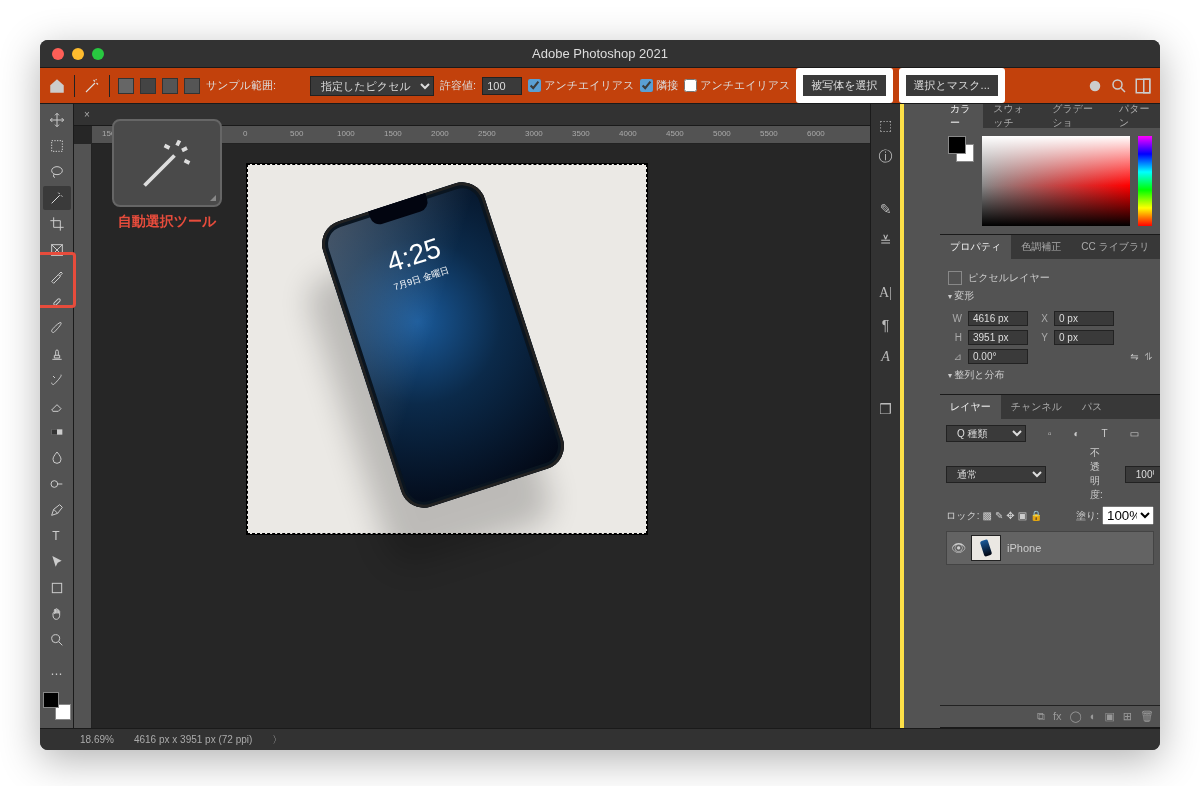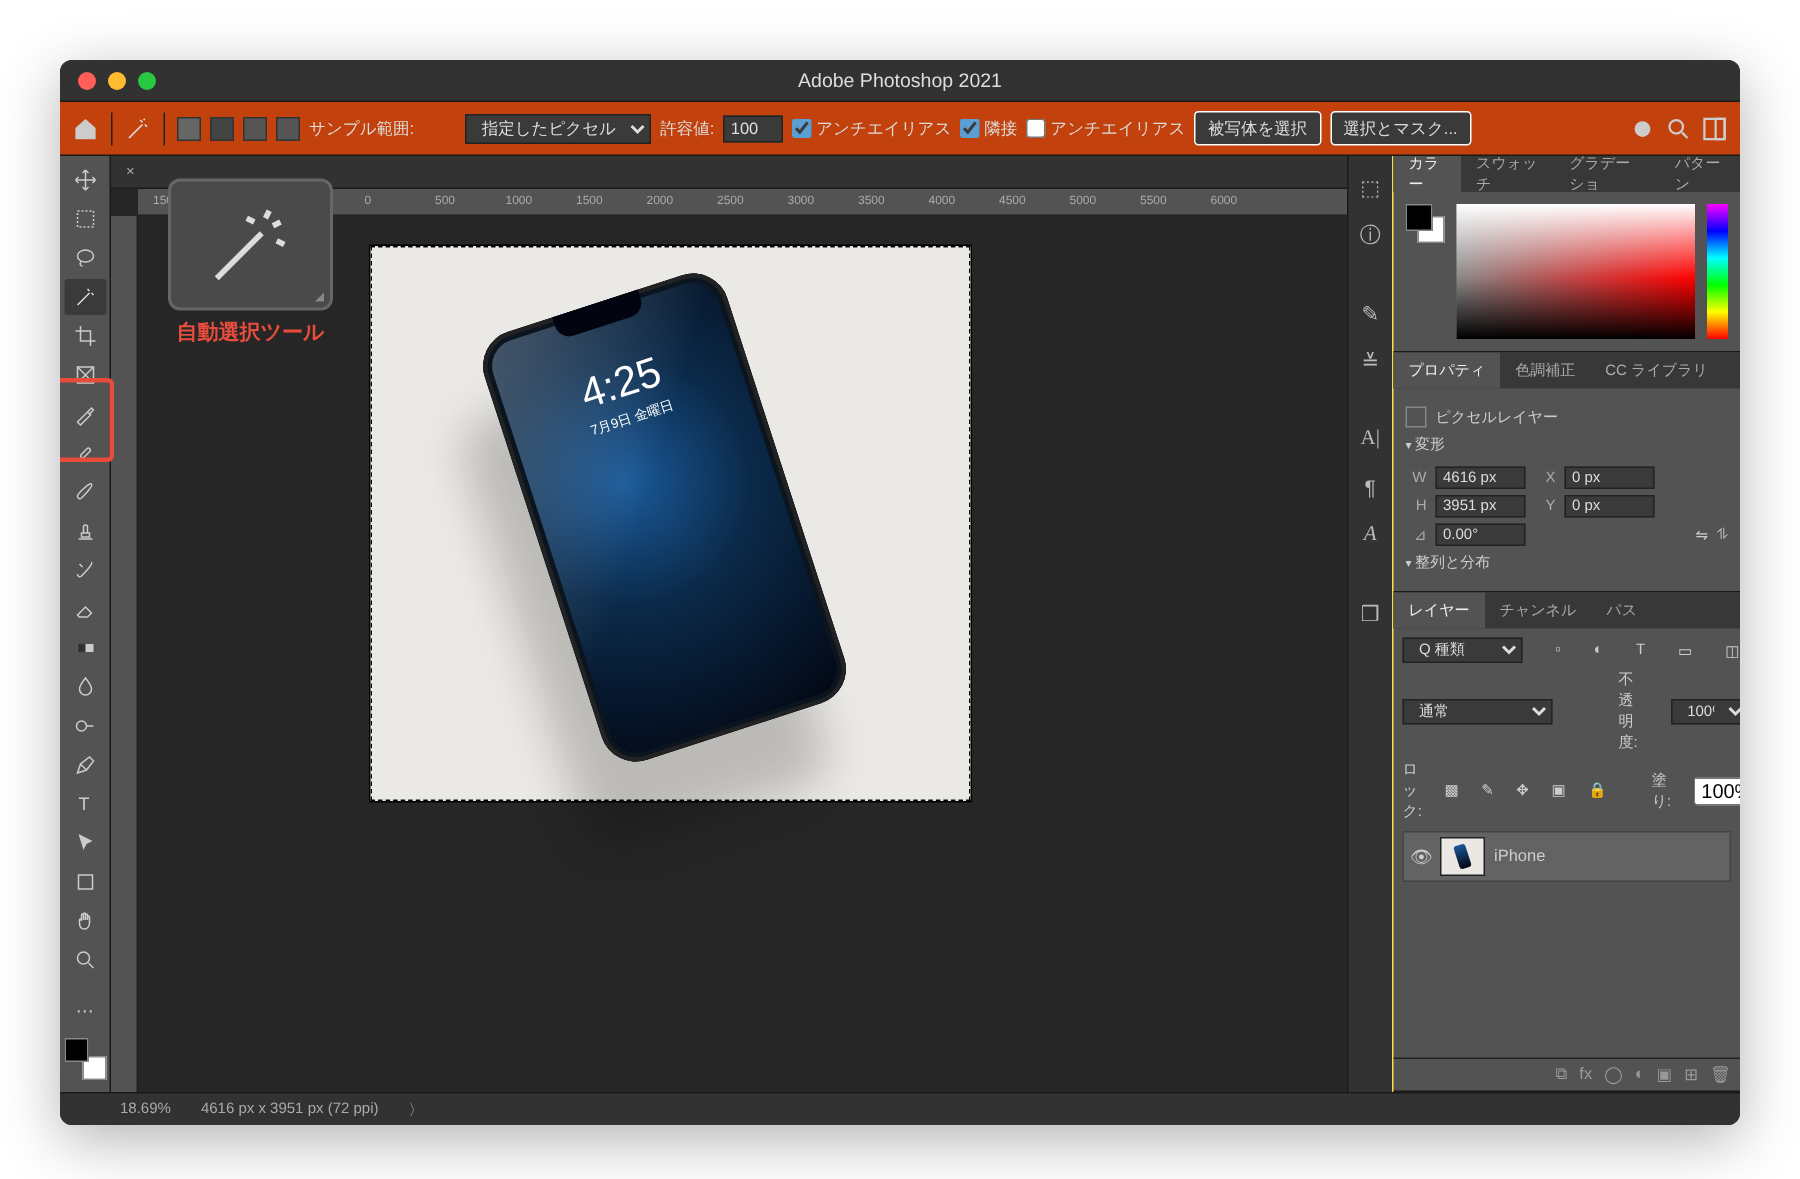--- a/index.html
+++ b/index.html
@@ -6,21 +6,21 @@
 body { background: #fff; padding: 40px; }
 .window { width: 1120px; height: 710px; background: #323232; border-radius: 8px; overflow: hidden; box-shadow: 0 10px 40px rgba(0,0,0,0.3); display: flex; flex-direction: column; position: relative; }
 .titlebar { height: 28px; background: #323232; display: flex; align-items: center; position: relative; border-bottom: 1px solid #1a1a1a; }
 .traffic { display: flex; gap: 8px; padding-left: 12px; }
 .dot { width: 12px; height: 12px; border-radius: 50%; }
 .dot.red { background: #ff5f57; }
 .dot.yellow { background: #febc2e; }
 .dot.green { background: #28c840; }
 .title { position: absolute; left: 50%; transform: translateX(-50%); color: #ddd; font-size: 13px; }
 .optionsbar { height: 36px; background: #c2410c; display: flex; align-items: center; padding: 0 8px; gap: 6px; border-bottom: 1px solid #1a1a1a; font-size: 11px; color: #ddd; }
-.optionsbar .btn { background: #3a3a3a; border: 1px solid #ffffff; padding: 3px 8px; border-radius: 3px; color: #ddd; font-size: 11px; cursor: pointer; }
+.optionsbar .btn { background: #3a3a3a; border: 7px solid #ffffff; padding: 3px 8px; border-radius: 3px; color: #ddd; font-size: 11px; cursor: pointer; }
 .optionsbar .sel { background: #3a3a3a; border: 1px solid #222; padding: 2px 6px; color: #ddd; font-size: 11px; margin-left: 28px; }
 .optionsbar .inp { background: #3a3a3a; border: 1px solid #222; padding: 2px 4px; color: #ddd; font-size: 11px; width: 40px; }
 .optionsbar .chk { display: flex; align-items: center; gap: 3px; }
 .optionsbar .icon-sq { width: 16px; height: 16px; background: #666; border: 1px solid #333; display: inline-block; }
 .optionsbar .home-ic { width: 18px; height: 18px; }
 .optionsbar .sep { width: 1px; height: 22px; background: #222; margin: 0 2px; }
 .body { flex: 1; display: flex; overflow: hidden; }
 .toolbar { width: 34px; background: #535353; display: flex; flex-direction: column; align-items: center; padding-top: 4px; gap: 2px; border-right: 1px solid #1a1a1a; position: relative; }
 .tool { width: 28px; height: 24px; display: flex; align-items: center; justify-content: center; color: #ddd; border-radius: 2px; cursor: pointer; }
 .tool.active { background: #3a3a3a; }
@@ -43,42 +43,42 @@
 .phone::after { content: ''; position: absolute; top: 0; left: 50%; transform: translateX(-50%); width: 60px; height: 16px; background: #020510; border-radius: 0 0 10px 10px; }
 .phone .reflect { position: absolute; inset: 6px; border-radius: 18px; background: linear-gradient(125deg, rgba(255,255,255,0.25) 0%, rgba(255,255,255,0) 45%); }
 .phone .time { position: absolute; top: 40px; width: 100%; text-align: center; color: #fff; font-size: 28px; font-weight: 200; }
 .phone .date { position: absolute; top: 74px; width: 100%; text-align: center; color: #fff; font-size: 9px; }
 .callout { position: absolute; left: 20px; top: -25px; z-index: 10; text-align: center; }
 .callout-box { width: 110px; height: 88px; background: #4a4a4a; border: 2px solid #666; border-radius: 8px; display: flex; align-items: center; justify-content: center; position: relative; }
 .callout-box::after { content: ''; position: absolute; bottom: 4px; right: 4px; width: 0; height: 0; border-left: 6px solid transparent; border-bottom: 6px solid #888; }
 .callout-label { color: #e74c3c; font-weight: bold; font-size: 14px; margin-top: 6px; }
 .iconstrip { width: 30px; background: #323232; display: flex; flex-direction: column; align-items: center; gap: 10px; padding-top: 10px; border-left: 1px solid #1a1a1a; color: #bbb; font-size: 14px; }
 .iconstrip .g { width: 22px; height: 22px; display: flex; align-items: center; justify-content: center; cursor: pointer; }
-.panels { width: 232px; background: #535353; display: flex; flex-direction: column; border-left: 1px solid #fde047; color: #ccc; font-size: 11px; }
+.panels { width: 260px; background: #535353; display: flex; flex-direction: column; border-left: 4px solid #fde047; color: #ccc; font-size: 11px; padding-left: 36px; }
 .panel { border-bottom: 1px solid #1a1a1a; }
 .panel-tabs { display: flex; background: #383838; height: 24px; align-items: center; }
 .ptab { padding: 0 10px; font-size: 10px; color: #aaa; height: 100%; display: flex; align-items: center; cursor: pointer; }
 .ptab.active { background: #535353; color: #eee; }
 .color-panel { padding: 8px; display: flex; gap: 8px; align-items: flex-start; }
 .gradient-box { flex: 1; height: 90px; background: linear-gradient(to bottom, #fff 0%, #f00 50%, #000 100%); position: relative; }
 .gradient-box::after { content: ''; position: absolute; inset: 0; background: linear-gradient(to right, #fff 0%, rgba(255,0,0,0) 100%); mix-blend-mode: normal; opacity: 0; }
 .hue { width: 14px; height: 90px; background: linear-gradient(to bottom, #f0f, #00f, #0ff, #0f0, #ff0, #f00); }
 .swatch-mini { width: 26px; height: 26px; position: relative; }
 .swatch-mini .f { position: absolute; width: 18px; height: 18px; background: #000; border: 1px solid #888; top: 0; left: 0; }
 .swatch-mini .b { position: absolute; width: 18px; height: 18px; background: #fff; border: 1px solid #888; bottom: 0; right: 0; }
 .props { padding: 8px; }
 .props-row { display: flex; align-items: center; gap: 6px; margin-top: 4px; font-size: 10px; }
 .props-row .lab { width: 14px; text-align: right; color: #aaa; }
 .props-row .val { background: #3a3a3a; border: 1px solid #222; padding: 1px 4px; width: 60px; color: #ddd; font-size: 10px; }
 .section-label { font-size: 10px; color: #ccc; padding: 4px 0; }
 .section-label::before { content: '▾ '; font-size: 8px; }
 .layers-body { padding: 6px; }
 .layers-row { display: flex; gap: 22px; align-items: center; font-size: 10px; margin-bottom: 4px; }
 .layers-row .sel { flex: 0 0 auto; background: #3a3a3a; border: 1px solid #222; padding: 1px 6px; color: #ddd; font-size: 10px; }
-.lock-row { display: flex; align-items: center; gap: 15px; font-size: 10px; margin-bottom: 6px; }
+.lock-row { display: flex; align-items: center; gap: 3px; font-size: 10px; margin-bottom: 6px; }
 .layer-item { display: flex; align-items: center; gap: 6px; background: #636363; padding: 3px 4px; border: 1px solid #444; }
 .layer-item .eye { width: 14px; font-size: 12px; }
 .layer-item .thumb { width: 30px; height: 26px; background: #ebe8e3; border: 1px solid #222; display: flex; align-items: center; justify-content: center; font-size: 6px; }
 .layer-item .thumb::after { content: ''; width: 8px; height: 16px; background: linear-gradient(#1a5a9a,#020510); transform: rotate(-18deg); border-radius: 2px; }
 .layer-foot { display: flex; justify-content: flex-end; gap: 8px; padding: 4px 6px; font-size: 11px; color: #999; border-top: 1px solid #222; margin-top: auto; }
 .statusbar { height: 22px; background: #323232; border-top: 1px solid #1a1a1a; display: flex; align-items: center; font-size: 10px; color: #aaa; padding-left: 40px; gap: 20px; }
 .wand-svg { stroke: #ddd; stroke-width: 1.5; fill: none; }
 input[type=checkbox] { accent-color: #5a9fd4; }
 </style>
 </head>

